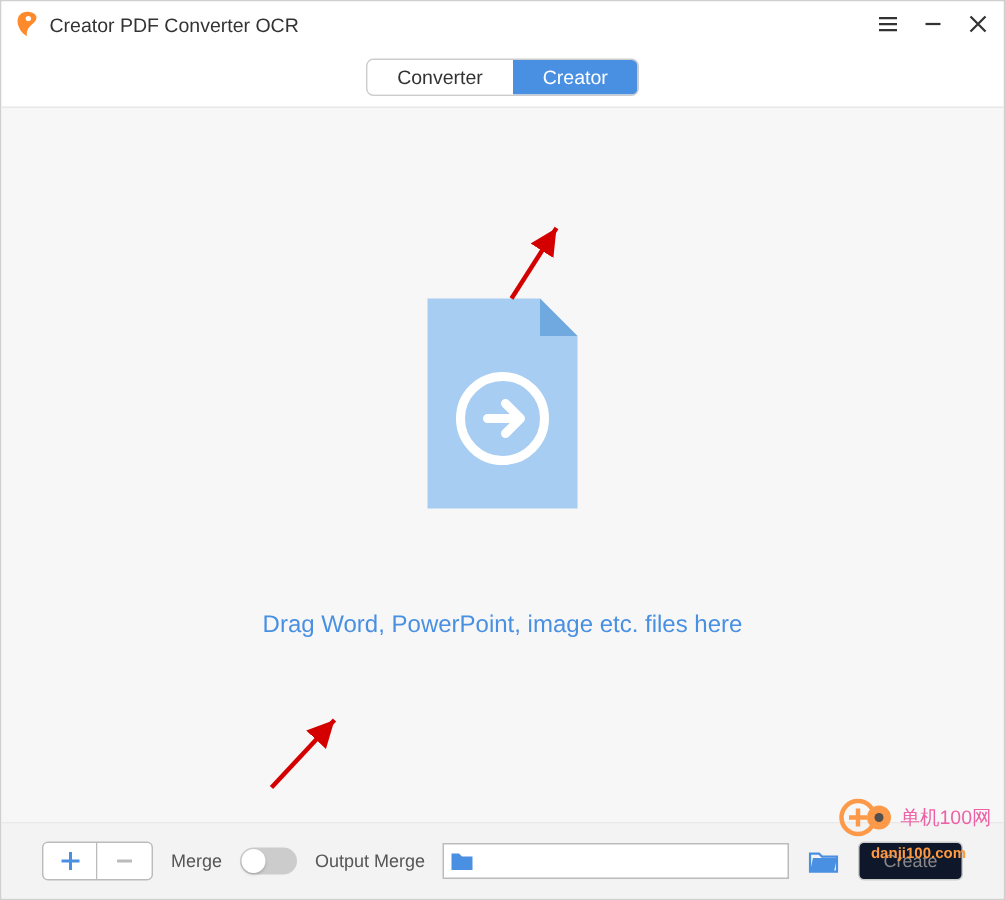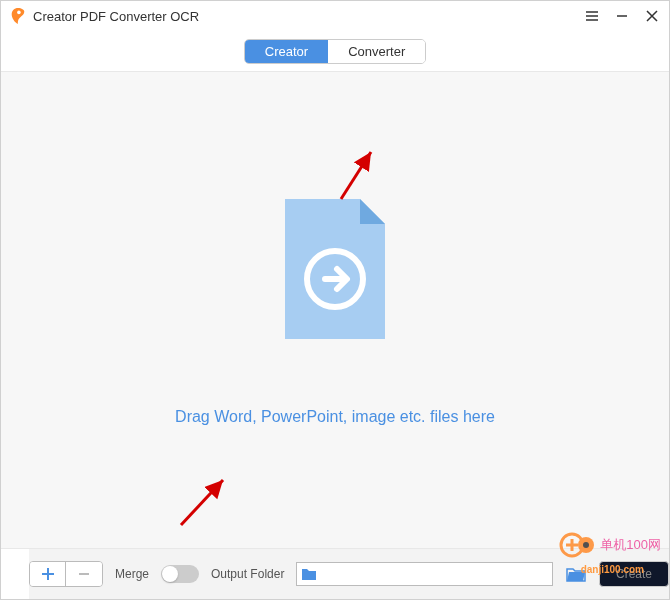--- a/index.html
+++ b/index.html
@@ -14,21 +14,21 @@
 .tabs { display: flex; border: 1px solid #ccc; border-radius: 5px; overflow: hidden; }
 .tab { padding: 4px 20px; font-size: 13px; cursor: pointer; background: #fff; color: #333; border: none; }
 .tab.active { background: #4a90e2; color: #fff; }
 .content { flex: 1; background: #f7f7f7; display: flex; flex-direction: column; align-items: center; justify-content: center; position: relative; border-top: 1px solid #e8e8e8; border-bottom: 1px solid #e8e8e8; gap: 44px; }
 .file-icon { width: 120px; height: 150px; position: relative; margin-bottom: 20px; }
 .file-icon svg { width: 100%; height: 100%; }
 .drop-text { color: #4a90e2; font-size: 16px; font-weight: 500; }
 .arrow { position: absolute; pointer-events: none; }
 .arrow1 { top: 72px; left: 330px; }
 .arrow2 { top: 398px; left: 172px; }
-.bottombar { height: 50px; background: #f3f3f3; display: flex; align-items: center; padding: 0 0; gap: 12px; margin-left: 28px; }
+.bottombar { height: 50px; background: #f3f3f3; display: flex; align-items: center; padding: 0 27px; gap: 12px; }
 .addremove { display: flex; border: 1px solid #bbb; border-radius: 4px; overflow: hidden; }
 .addremove button { width: 36px; height: 24px; border: none; background: #fff; cursor: pointer; display: flex; align-items: center; justify-content: center; color: #4a90e2; font-size: 16px; }
 .addremove button:first-child { border-right: 1px solid #bbb; }
 .addremove button:last-child { color: #bbb; }
 .merge-label { font-size: 12px; color: #555; }
 .toggle { width: 38px; height: 18px; background: #ccc; border-radius: 9px; position: relative; cursor: pointer; }
 .toggle::after { content: ""; position: absolute; width: 16px; height: 16px; background: #fff; border-radius: 50%; top: 1px; left: 1px; box-shadow: 0 1px 2px rgba(0,0,0,0.2); }
 .output-label { font-size: 12px; color: #555; }
 .output-field { flex: 1; height: 24px; border: 1px solid #bbb; background: #fff; display: flex; align-items: center; padding: 0 4px; gap: 4px; }
 .folder-sm { width: 16px; height: 14px; }
@@ -66,22 +66,22 @@
       <span class="win-btn">
           <svg width="12" height="12" viewBox="0 0 12 12">
             <path d="M1 1l10 10M11 1L1 11" stroke="#333" stroke-width="1.5"></path>
           </svg>
         </span>
     </div>
   </div>
 
   <div class="tabbar">
     <div class="tabs">
+      <button class="tab">Converter</button>
       <button class="tab active">Creator</button>
-      <button class="tab">Converter</button>
     </div>
   </div>
 
   <div class="content">
     <div class="file-icon">
       <svg viewBox="0 0 120 150">
         <path d="M10 5 h75 l25 25 v115 h-100 Z" fill="#a7cdf2"></path>
         <path d="M85 5 v25 h25 Z" fill="#6fa9e0"></path>
         <circle cx="60" cy="85" r="28" fill="none" stroke="#fff" stroke-width="6"></circle>
         <path d="M50 85 h20 M62 75 l10 10 -10 10" fill="none" stroke="#fff" stroke-width="6" stroke-linecap="round" stroke-linejoin="round"></path>
@@ -115,21 +115,21 @@
           </svg>
         </button>
       <button>
           <svg width="14" height="14" viewBox="0 0 14 14">
             <path d="M2 7h10" stroke="#bbb" stroke-width="2"></path>
           </svg>
         </button>
     </div>
     <span class="merge-label">Merge</span>
     <div class="toggle"></div>
-    <span class="output-label">Output Folder</span>
+    <span class="output-label">Output Merge</span>
     <div class="output-field">
       <svg class="folder-sm" viewBox="0 0 16 14">
           <path d="M1 2h5l2 2h7v9H1Z" fill="#4a90e2"></path>
         </svg>
     </div>
     <span class="browse-btn">
       <svg width="20" height="16" viewBox="0 0 20 16">
           <path d="M1 3h6l2 2h10v10H1Z" fill="none" stroke="#4a90e2" stroke-width="1.5"></path>
           <path d="M3 6h16l-2 9H1Z" fill="#4a90e2"></path>
         </svg>

